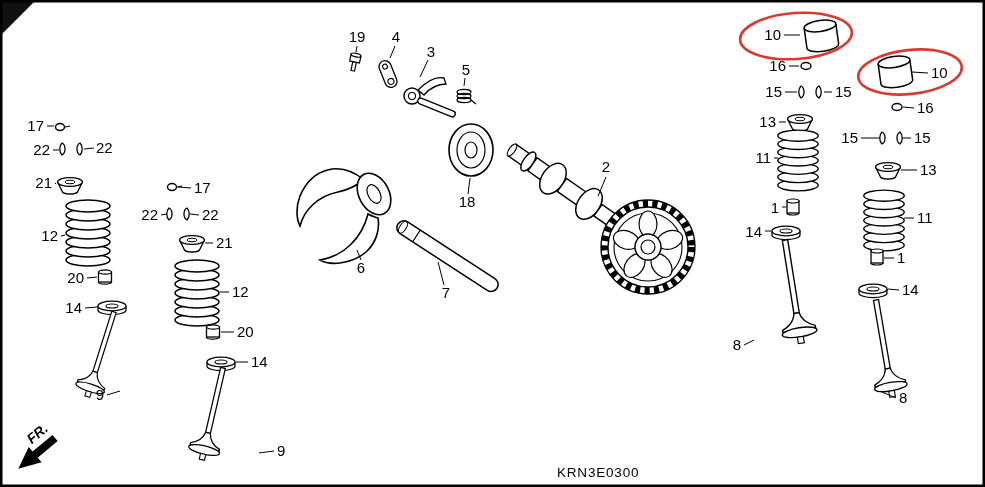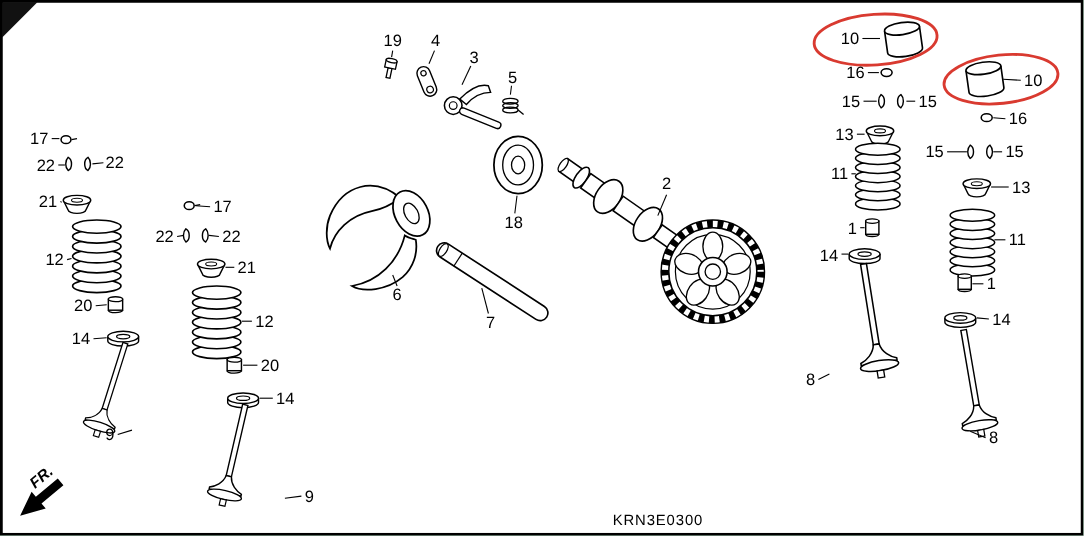--- a/index.html
+++ b/index.html
@@ -1,17 +1,17 @@
 <!DOCTYPE html>
 <html><head>
 <meta charset="utf-8">
 <style>
   html,body{margin:0;padding:0;background:#888;}
   .stage{
-    width:985px;height:487px;position:relative;background:#15803d;
+    width:985px;height:487px;position:relative;background:#eab308;
     font-family:"Liberation Sans", sans-serif;overflow:hidden;
   }
   svg{display:block;}
   text.callout{
     font-family:"Liberation Sans", sans-serif;
     font-size:15px;fill:#000;
   }
   text.code{
     font-family:"Liberation Sans", sans-serif;
     font-size:13.5px;fill:#000;letter-spacing:.8px;

